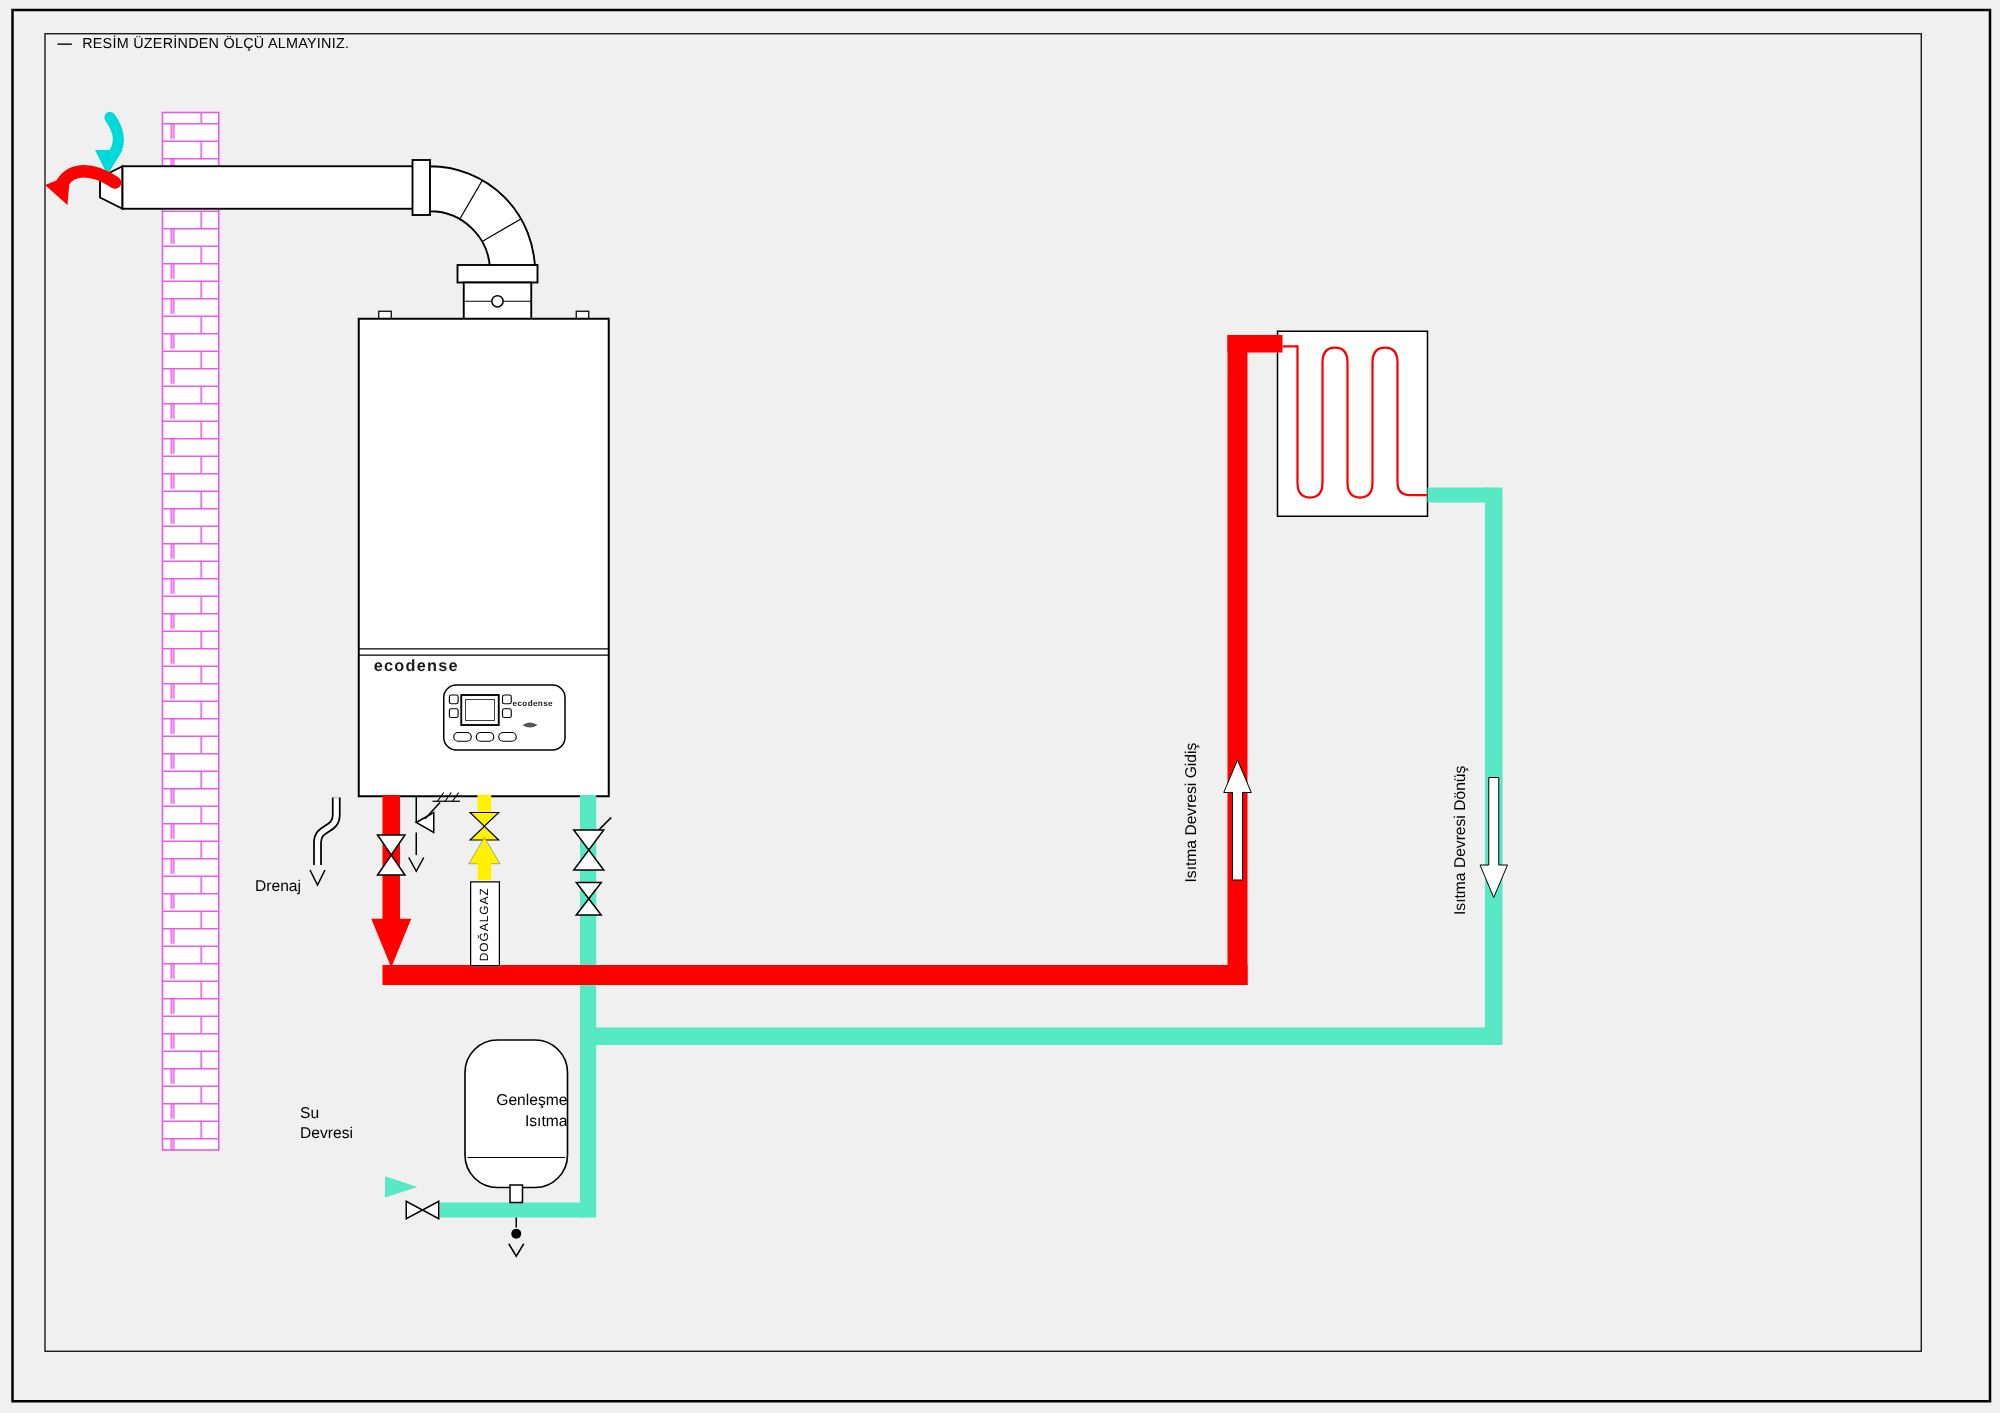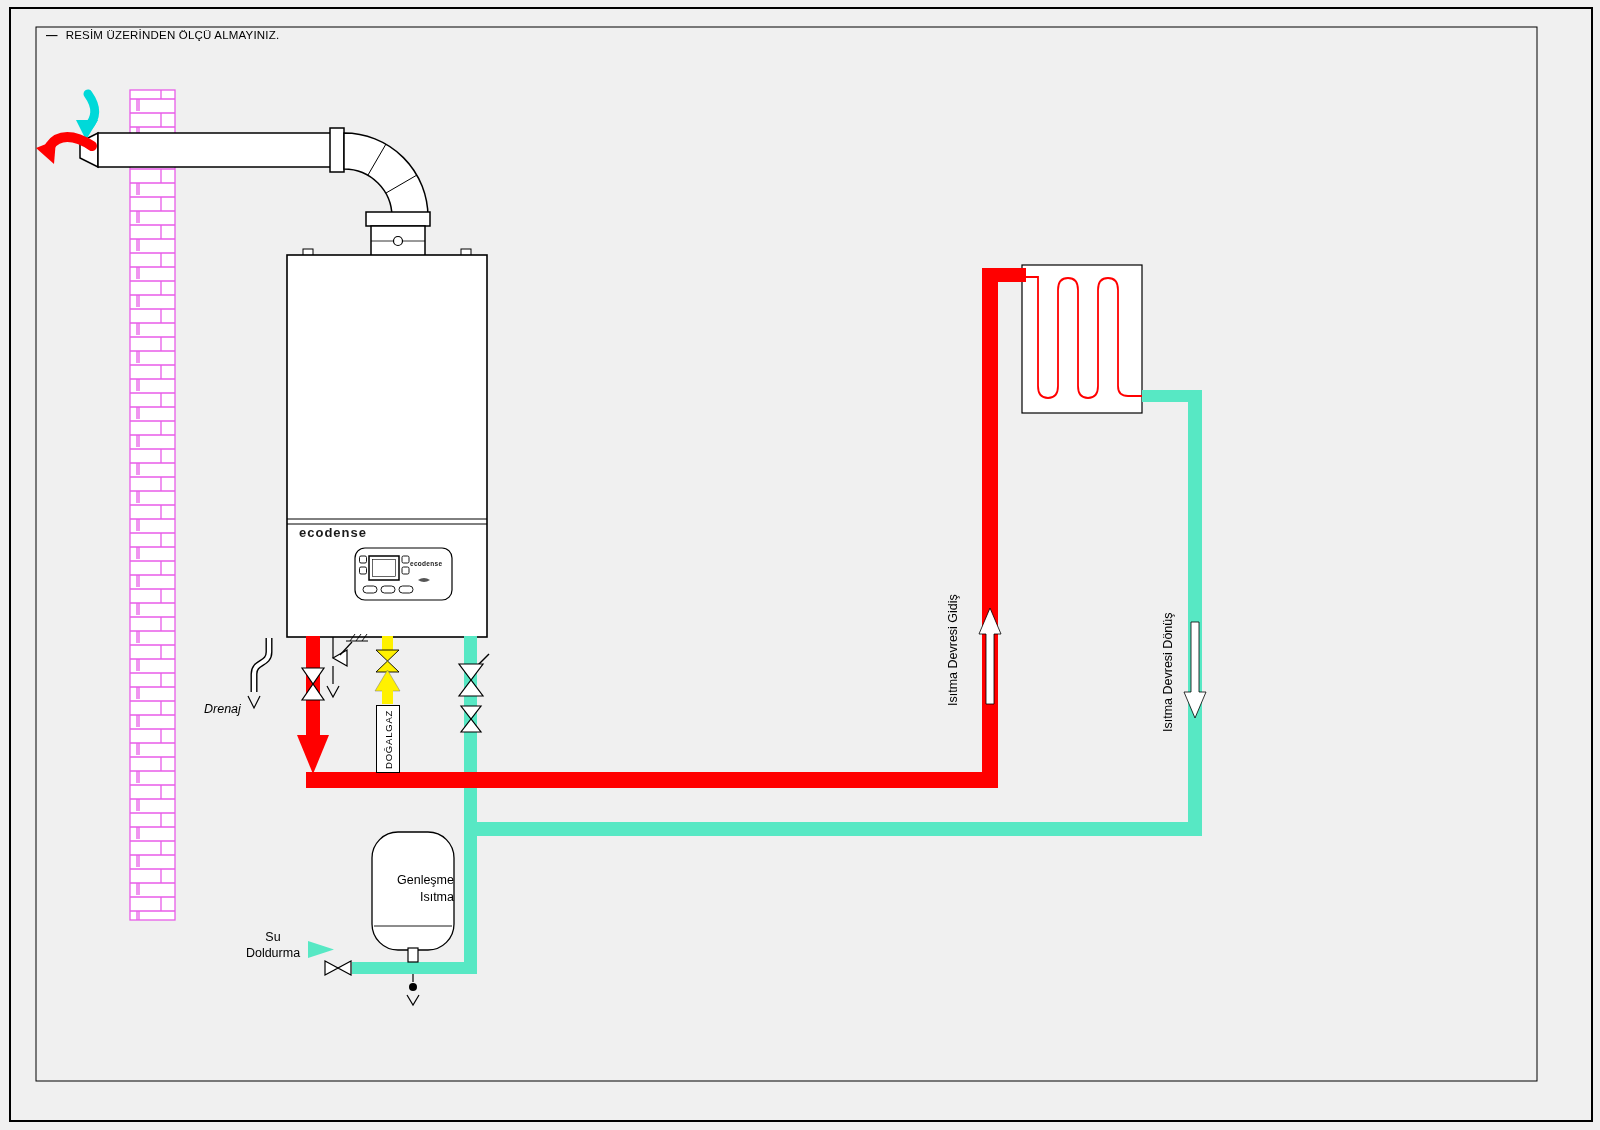--- a/index.html
+++ b/index.html
@@ -15,35 +15,35 @@
     position:relative;width:1600px;height:1130px;overflow:hidden;
     background:var(--background);
     font-family:"Liberation Sans",sans-serif;color:#000;
   }
   .stage svg{position:absolute;left:0;top:0;width:1600px;height:1130px;}
   .lbl{position:absolute;z-index:2;color:#000;}
   .note{left:46px;top:29px;font-size:11.5px;letter-spacing:.2px;display:flex;align-items:center;gap:8px;}
   .note .dash{font-weight:bold;}
   .brand-logo{left:299px;top:525px;font-size:13px;font-weight:bold;letter-spacing:1px;color:#1a1a1a;}
   .panel-brand{left:410px;top:560px;font-size:6.5px;font-weight:bold;letter-spacing:.3px;color:#1a1a1a;}
-  .drenaj{left:204px;top:702px;font-size:12.5px;font-style:italic;}
+  .drenaj{left:204px;top:702px;font-size:12.5px;}
   .gasbox{
     left:376px;top:705px;width:22px;height:66px;border:1.2px solid #000;background:#fff;
     display:flex;align-items:center;justify-content:center;
     writing-mode:vertical-rl;transform:rotate(180deg);
     font-size:9.5px;letter-spacing:.8px;white-space:nowrap;
   }
   .vlabel{
     writing-mode:vertical-rl;transform:rotate(180deg);
     font-size:12.5px;white-space:nowrap;text-align:center;
   }
   .supply-label{left:946px;top:582px;height:136px;}
   .return-label{left:1161px;top:598px;height:148px;}
   .tank-label{left:372px;top:872px;width:82px;text-align:right;font-size:12.5px;line-height:17px;}
-  .fill-label{left:240px;top:929px;width:66px;text-align:center;font-size:12.5px;line-height:16px;}
+  .fill-label{left:240px;top:882px;width:66px;font-size:12.5px;line-height:16px;}
 </style>
 </head>
 <body>
 
 <div class="stage">
 
 <svg viewBox="0 0 1600 1130">
   <defs>
     <pattern id="brick" width="46" height="28" patternUnits="userSpaceOnUse">
       <rect width="46" height="28" fill="#ffffff"></rect>
@@ -200,16 +200,16 @@
 <div class="lbl vlabel supply-label">Isıtma Devresi Gidiş</div>
 <div class="lbl vlabel return-label">Isıtma Devresi Dönüş</div>
 
 <div class="lbl tank-label">
   <div>Genleşme</div>
   <div>Isıtma</div>
 </div>
 
 <div class="lbl fill-label">
   <div>Su</div>
-  <div>Doldurma</div>
+  <div>Devresi</div>
 </div>
 
 </div>
 
 </body></html>

